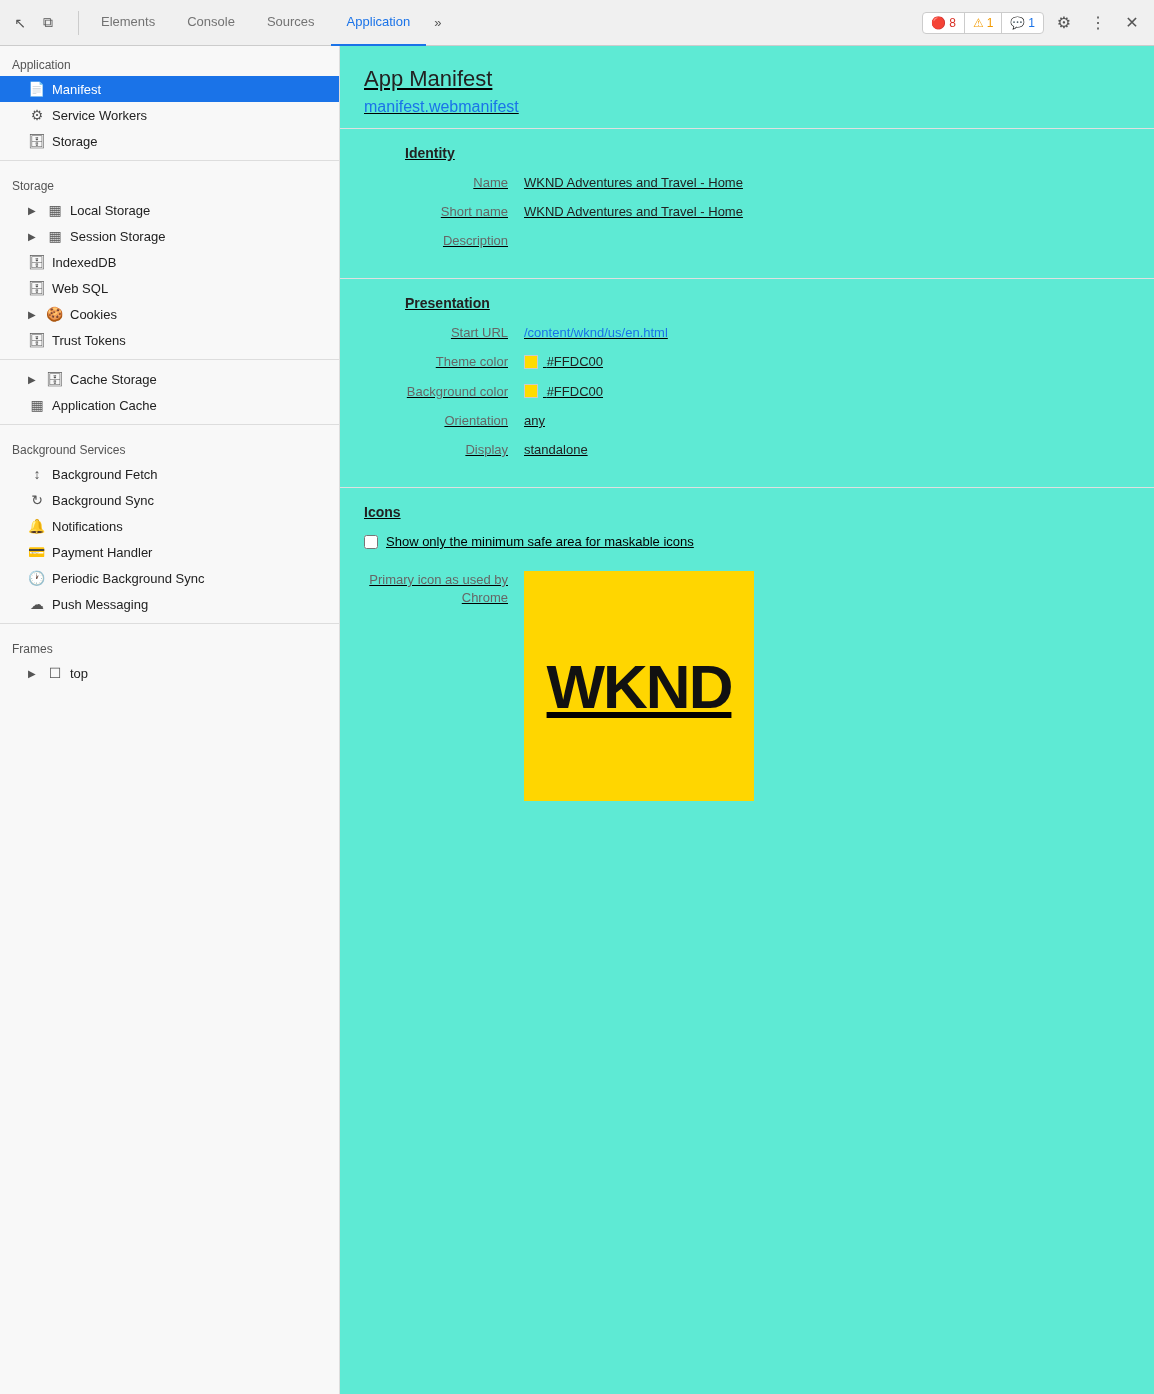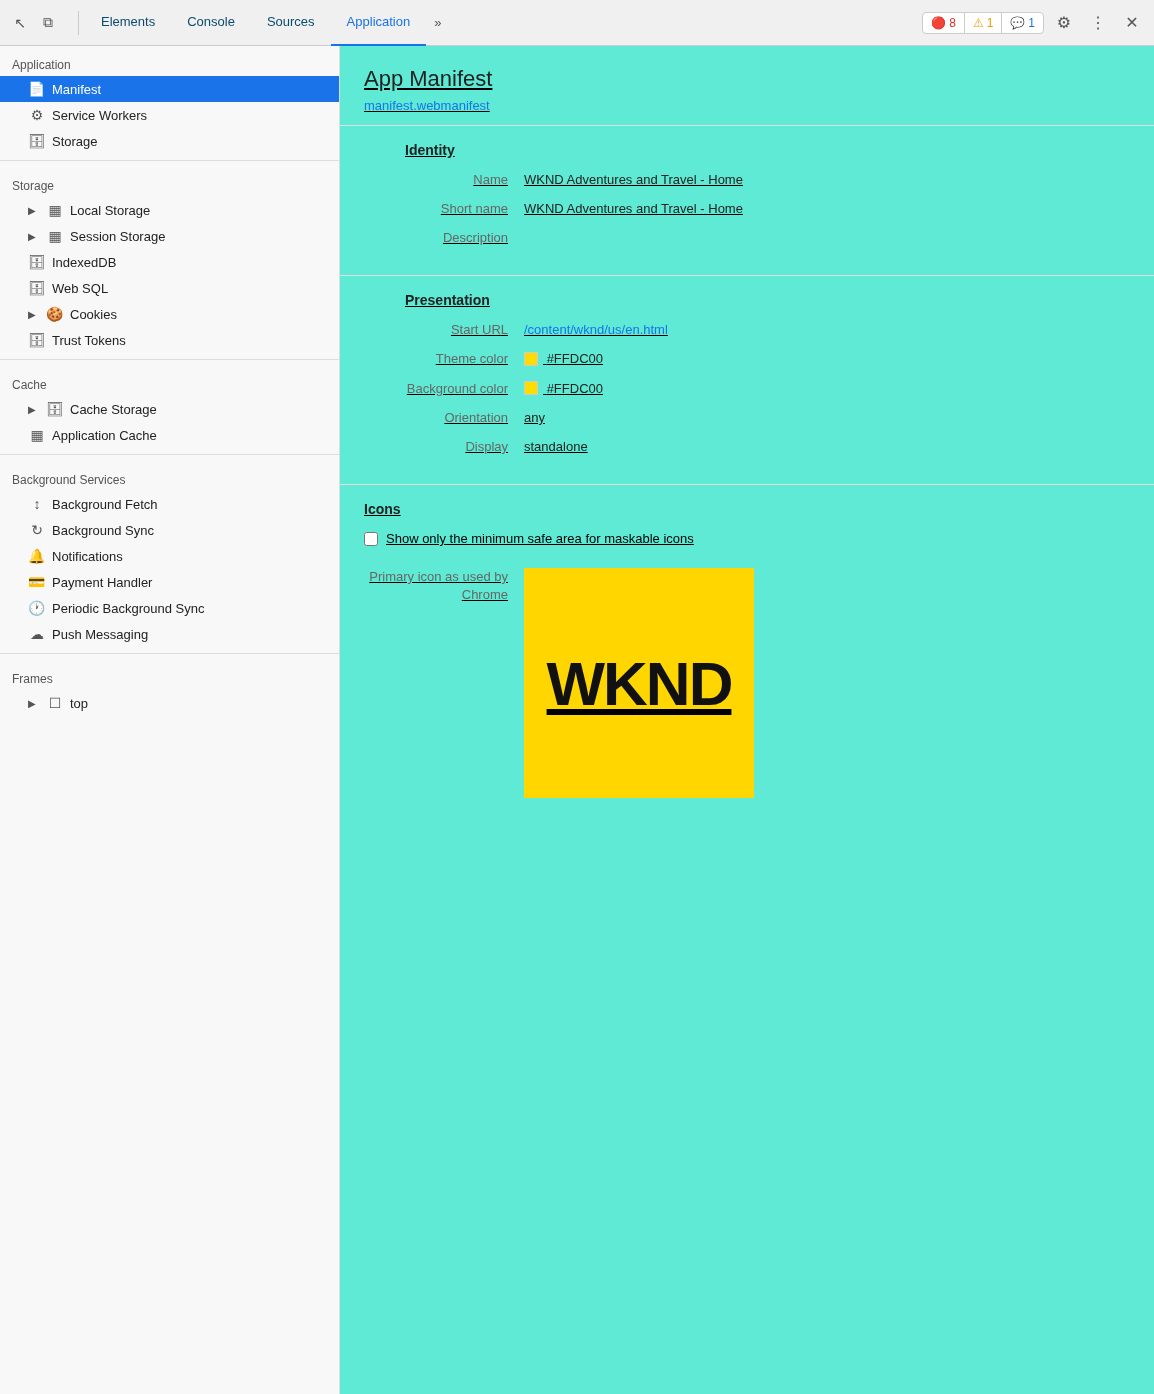--- a/index.html
+++ b/index.html
@@ -51,21 +51,21 @@
       display: flex;
       align-items: center;
       gap: 0;
       flex: 1;
     }
     .toolbar-tab {
       padding: 0 16px;
       height: 46px;
       display: flex;
       align-items: center;
-      color: #0c4a6e;
+      color: #737373;
       cursor: pointer;
       font-size: 13px;
       border-bottom: 2px solid transparent;
     }
     .toolbar-tab.active {
       color: #1a73e8;
       border-bottom: 2px solid #1a73e8;
     }
     .more-tabs {
       padding: 0 8px;
@@ -185,21 +185,21 @@
     }
     .content-title {
       font-size: 22px;
       font-weight: 400;
       color: #222;
       margin-bottom: 6px;
     }
     .content-link {
       color: #1a73e8;
       text-decoration: none;
-      font-size: 13px;
+      font-size: 16px;
       text-align: center;
     }
 
     .section {
       padding: 16px 24px;
       border-bottom: 1px solid #e0e0e0;
     }
     .section-title {
       font-size: 14px;
       font-weight: 600;
@@ -379,21 +379,20 @@
       <span class="item-icon">🍪</span>
       <span>Cookies</span>
     </div>
     <div class="sidebar-item indented">
       <span class="item-icon">🗄</span>
       <span>Trust Tokens</span>
     </div>
 
     <hr class="sidebar-divider">
 
-    <div class="sidebar-section-title">Cache</div>
 
     <div class="sidebar-item indented">
       <span class="expand-arrow">▶</span>
       <span class="item-icon">🗄</span>
       <span>Cache Storage</span>
     </div>
     <div class="sidebar-item indented">
       <span class="item-icon">▦</span>
       <span>Application Cache</span>
     </div>

